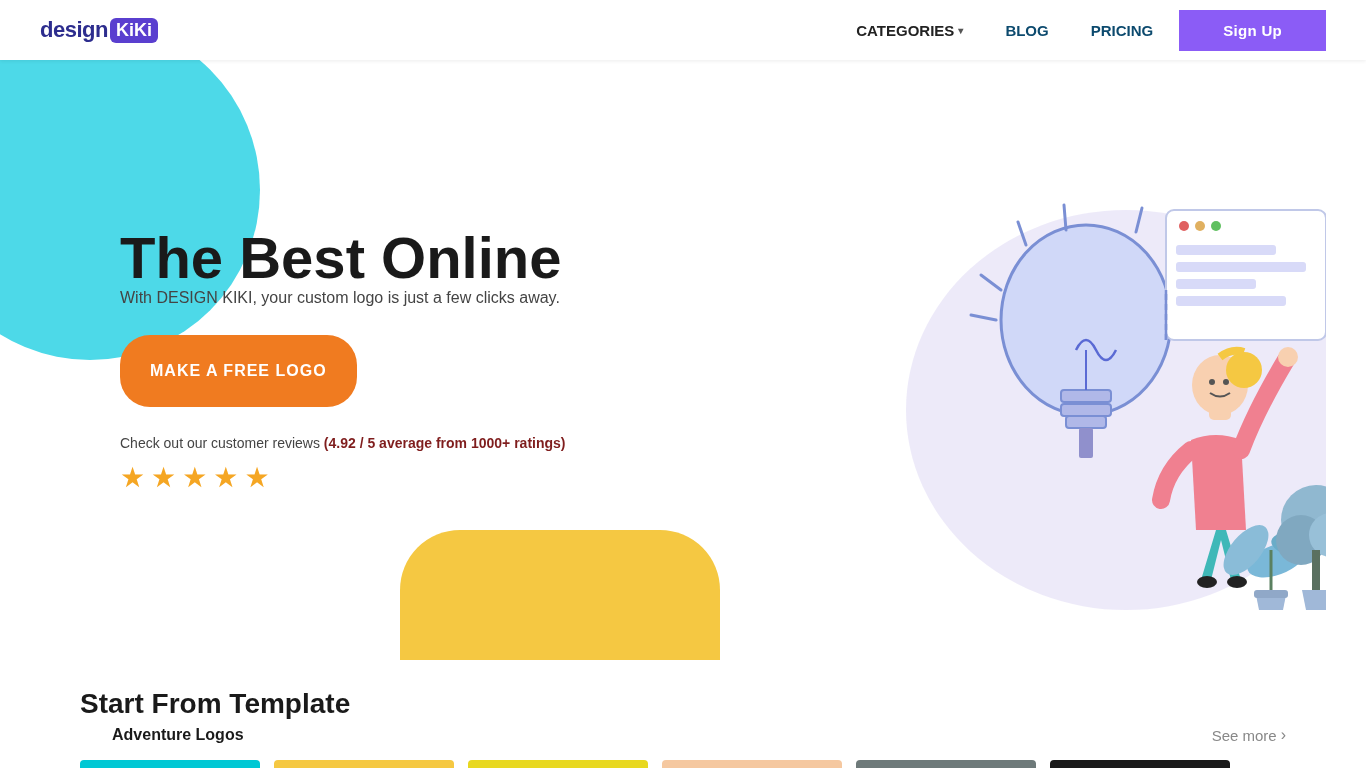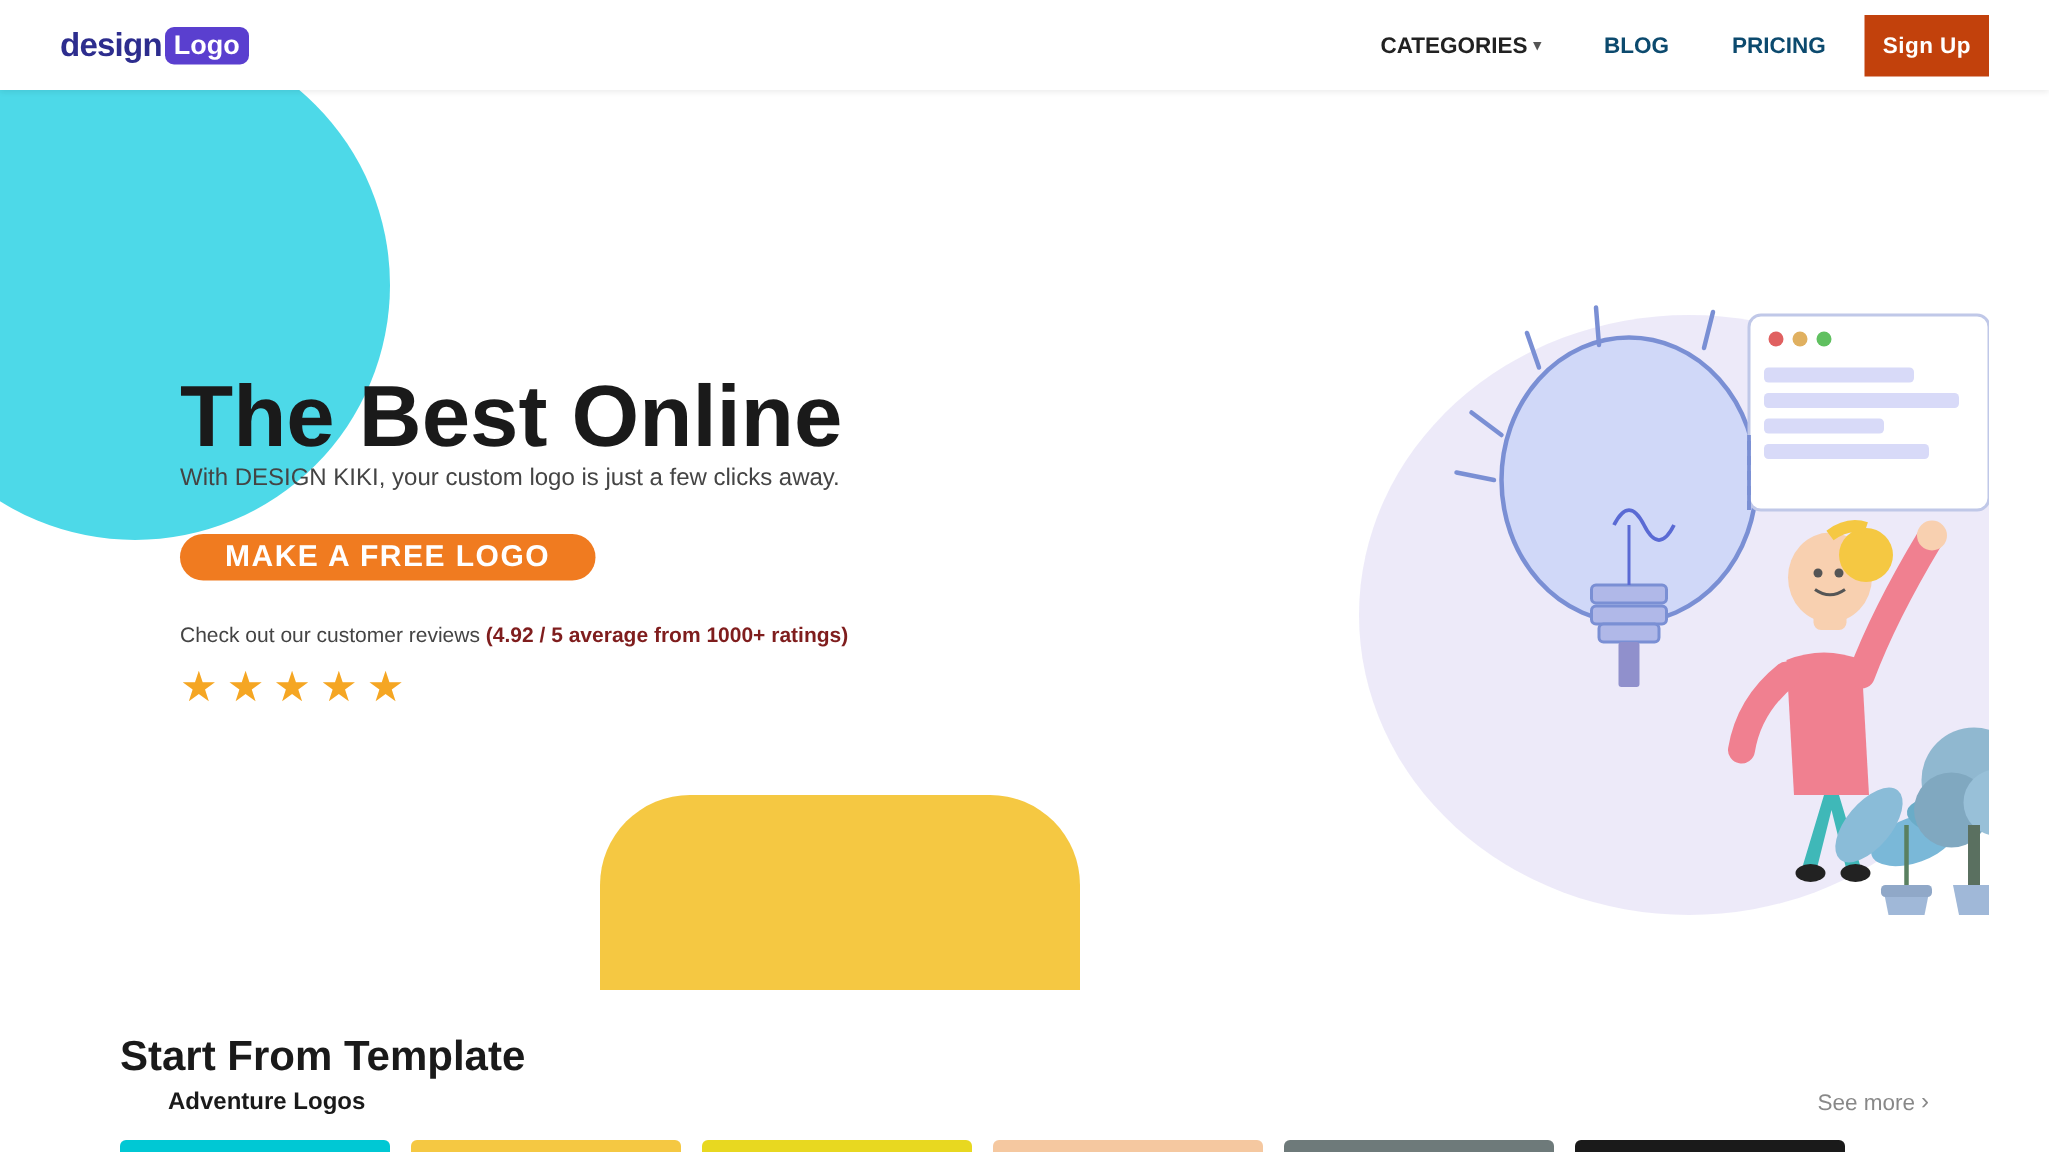--- a/index.html
+++ b/index.html
@@ -61,24 +61,24 @@
     .nav-categories {
       font-size: 15px;
       font-weight: 700;
       color: #222;
     }
     .caret {
       font-size: 10px;
       color: #555;
     }
     .btn-signup {
-      background: #c2410c;
+      background: #8b5cf6;
       color: #fff;
       border: none;
-      padding: 12px 12px;
+      padding: 12px 44px;
       font-size: 15px;
       font-weight: 700;
       cursor: pointer;
       letter-spacing: 0.3px;
     }
 
     
     .hero {
       position: relative;
       height: 600px;
@@ -133,22 +133,22 @@
     }
     .hero-subtitle {
       font-size: 16px;
       color: #444;
       margin-bottom: 28px;
     }
     .btn-make-logo {
       background: #f07b20;
       color: #fff;
       border: none;
-      padding: 4px 30px;
-      font-size: 20px;
+      padding: 27px 30px;
+      font-size: 16px;
       font-weight: 800;
       border-radius: 30px;
       cursor: pointer;
       letter-spacing: 1px;
       text-transform: uppercase;
       margin-bottom: 28px;
     }
     .reviews-label {
       font-size: 14px;
       color: #444;
@@ -234,21 +234,21 @@
     
     .illus-svg { width: 100%; height: 100%; }
   </style>
 </head>
 <body>
 
 <nav class="navbar">
   <div class="logo">
     <span class="logo-design">design</span>
     <span class="logo-kiki-box">
-      <span class="logo-kiki">Logo</span>
+      <span class="logo-kiki">KiKi</span>
     </span>
   </div>
   <div class="nav-links">
     <a class="nav-item nav-categories">
       <span>CATEGORIES</span>
       <span class="caret">▾</span>
     </a>
     <a class="nav-item">
       <span>BLOG</span>
     </a>

